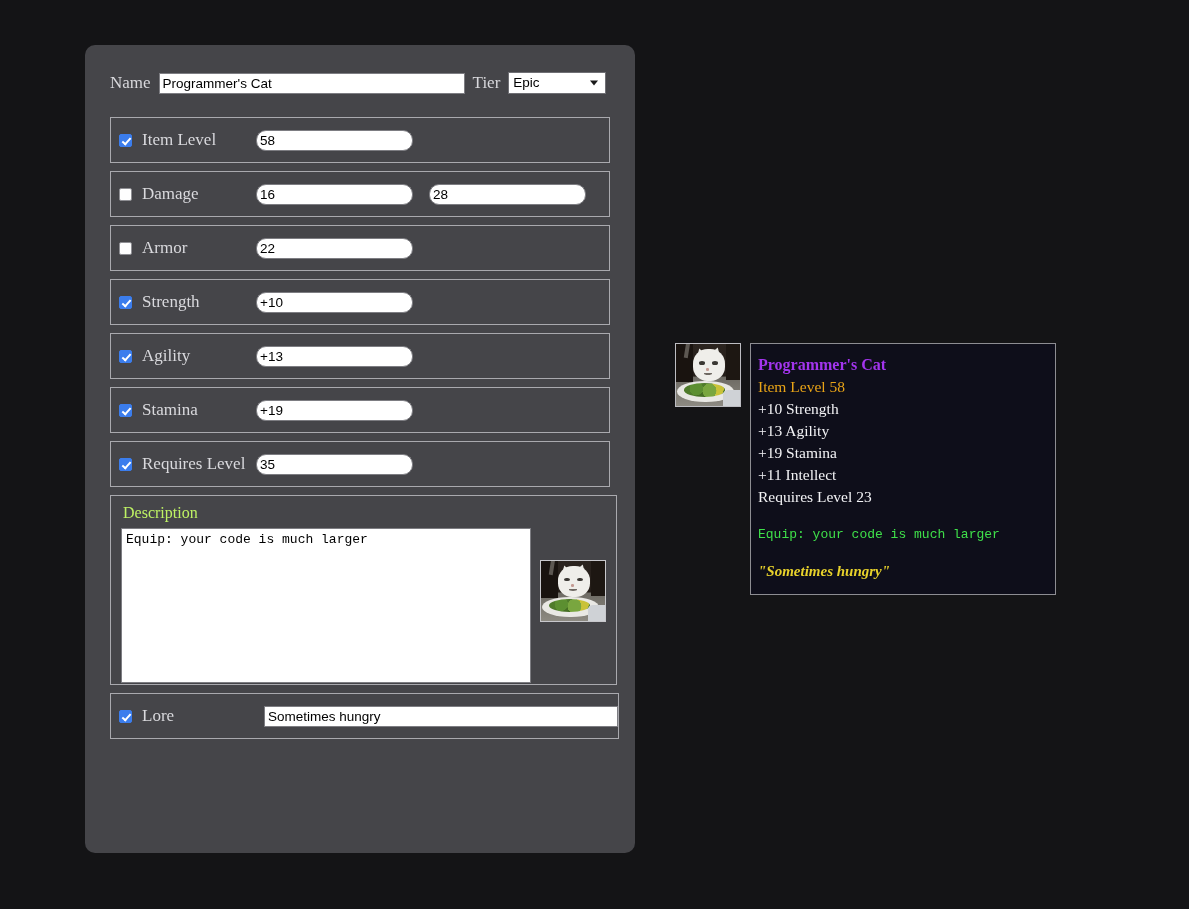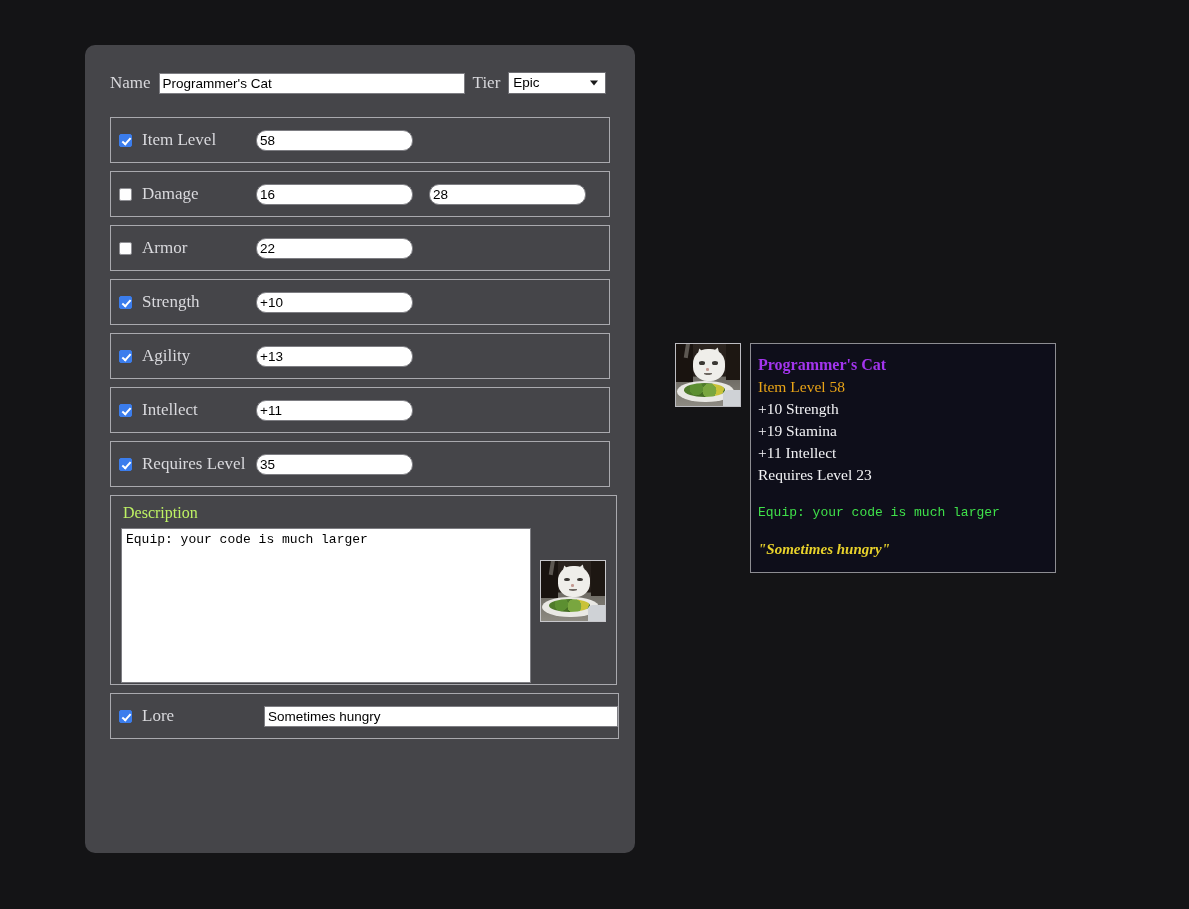--- a/index.html
+++ b/index.html
@@ -297,28 +297,28 @@
     </fieldset>
 
     <fieldset class="fs">
       <div class="row-inner">
         <input type="checkbox" class="cb" checked="" style="">
         <span class="stat-label">Agility</span>
         <div class="txt stat-input">+13</div>
       </div>
     </fieldset>
 
-
-    <fieldset class="fs">
-      <div class="row-inner">
-        <input type="checkbox" class="cb" checked="" style="">
-        <span class="stat-label">Intellect</span>
-        <div class="txt stat-input">+11</div>
-      </div>
-    </fieldset>
+    <fieldset class="fs">
+      <div class="row-inner">
+        <input type="checkbox" class="cb" checked="" style="">
+        <span class="stat-label">Stamina</span>
+        <div class="txt stat-input">+19</div>
+      </div>
+    </fieldset>
+
 
     <fieldset class="fs">
       <div class="row-inner">
         <input type="checkbox" class="cb" checked="" style="">
         <span class="stat-label">Requires Level</span>
         <div class="txt stat-input">35</div>
       </div>
     </fieldset>
 
     <fieldset class="fs-desc">
@@ -372,20 +372,21 @@
         <div class="plate"></div>
           <div class="salad"></div>
           <div class="napkin"></div>
       </div>
     </div>
 
     <div class="tooltip">
       <div class="tt-title">Programmer's Cat</div>
       <div class="tt-ilvl">Item Level 58</div>
       <div class="tt-stat">+10 Strength</div>
+      <div class="tt-stat">+13 Agility</div>
       <div class="tt-stat">+19 Stamina</div>
       <div class="tt-stat">+11 Intellect</div>
       <div class="tt-req">Requires Level 23</div>
       <div class="tt-equip">Equip: your code is much larger</div>
       <div class="tt-lore">"Sometimes hungry"</div>
     </div>
 
   </div>
 
 </div>

